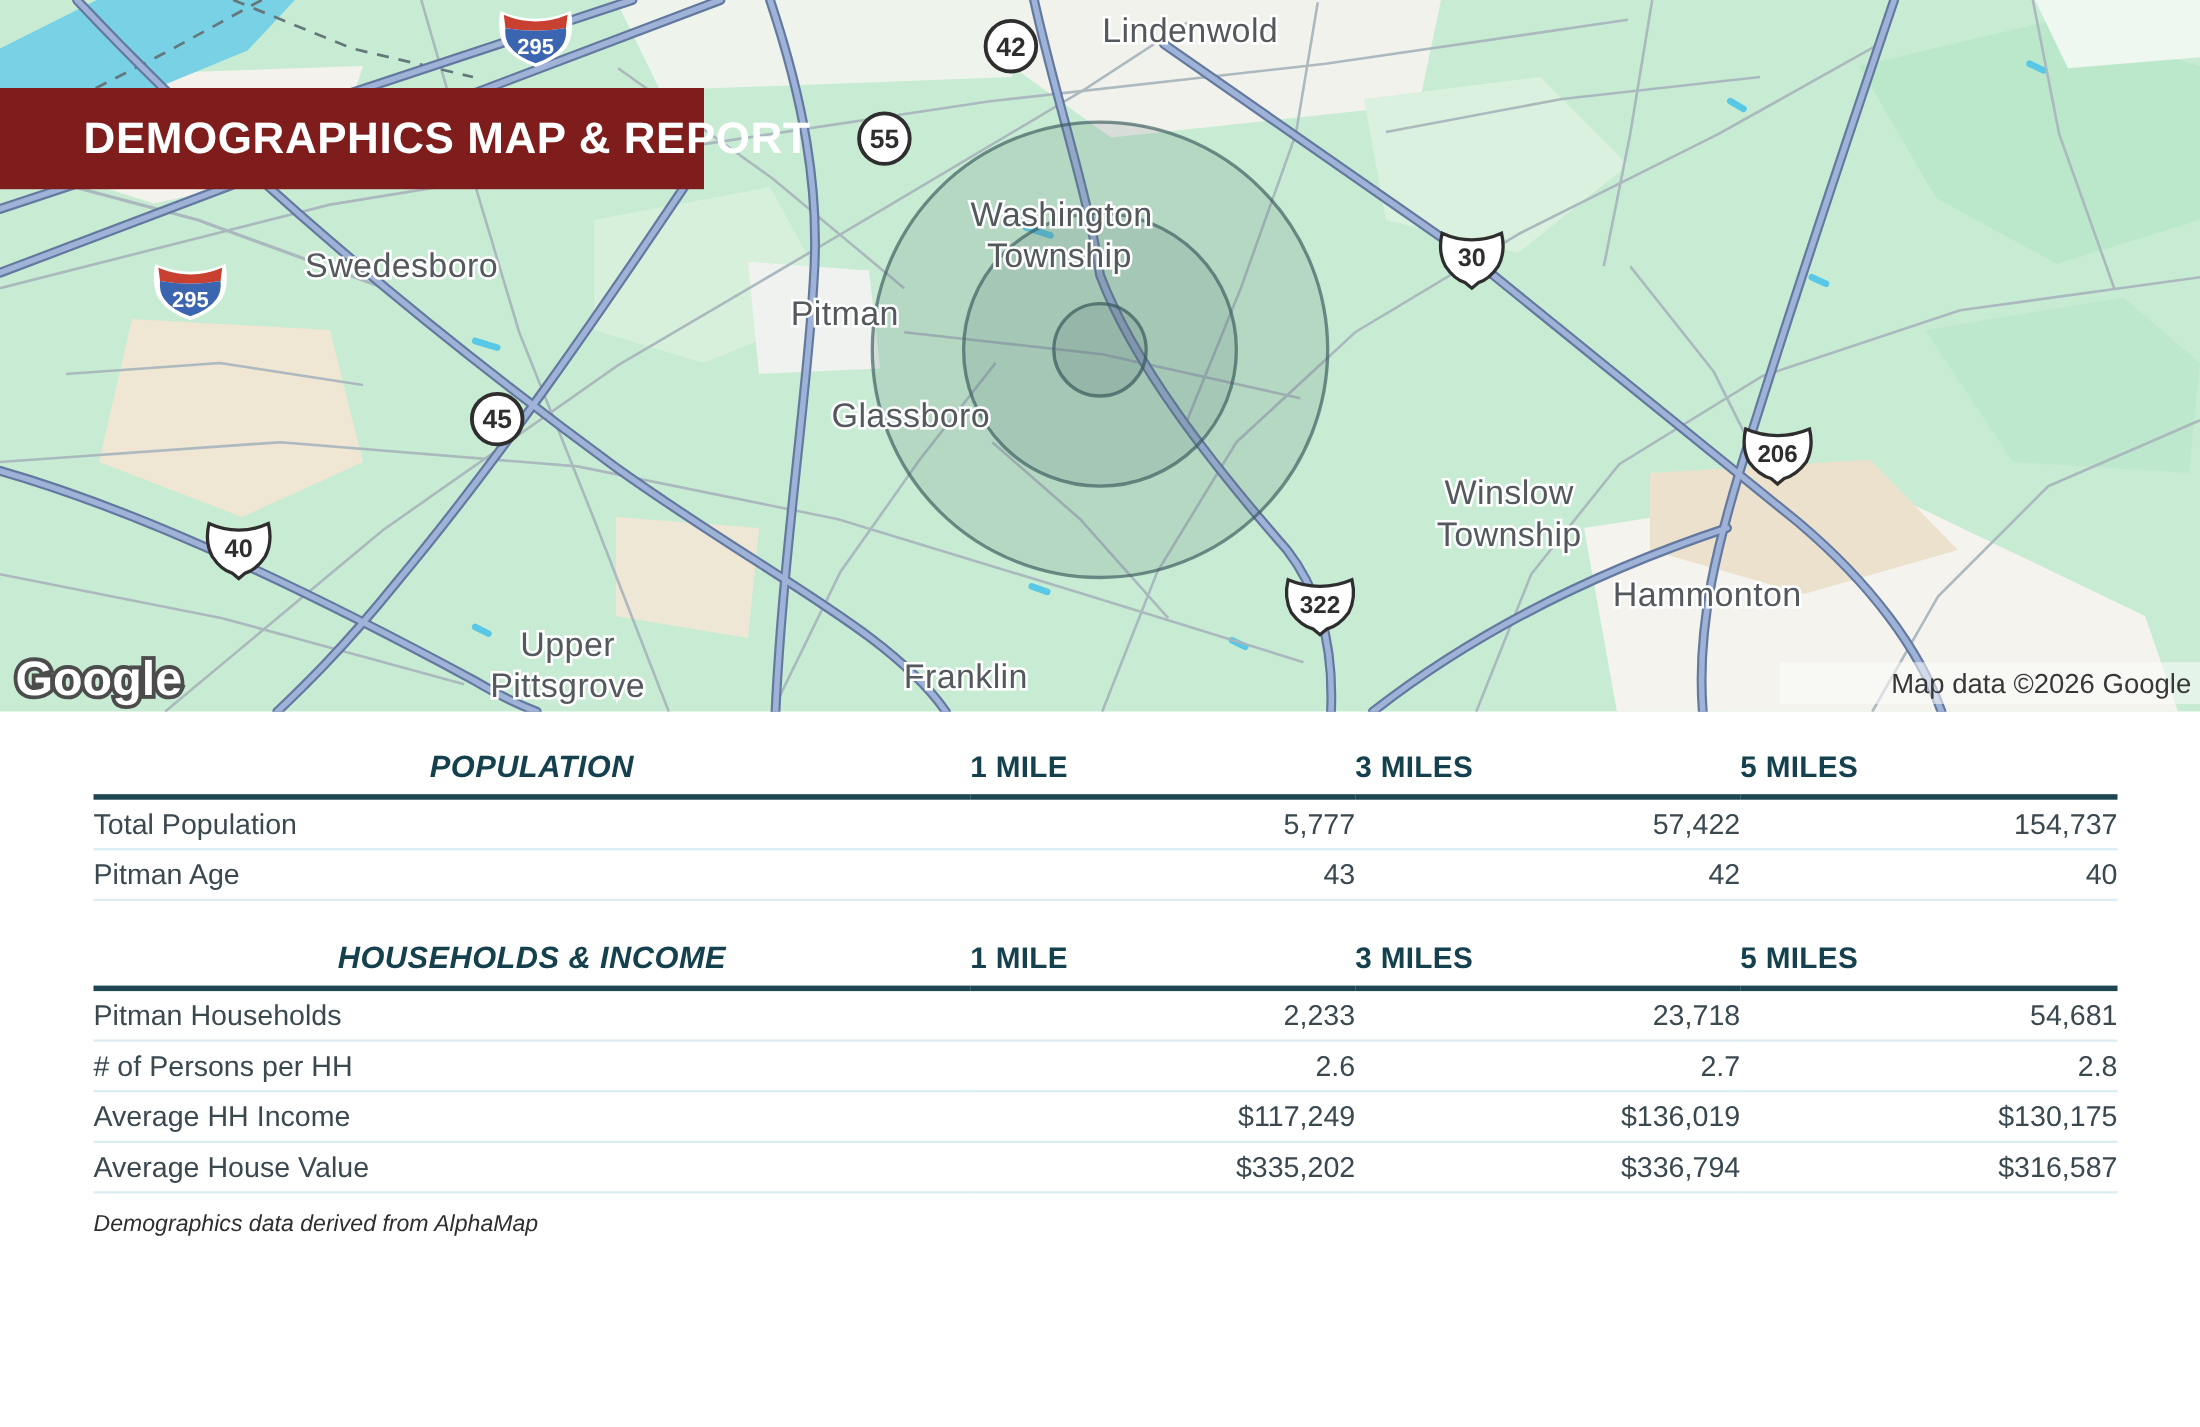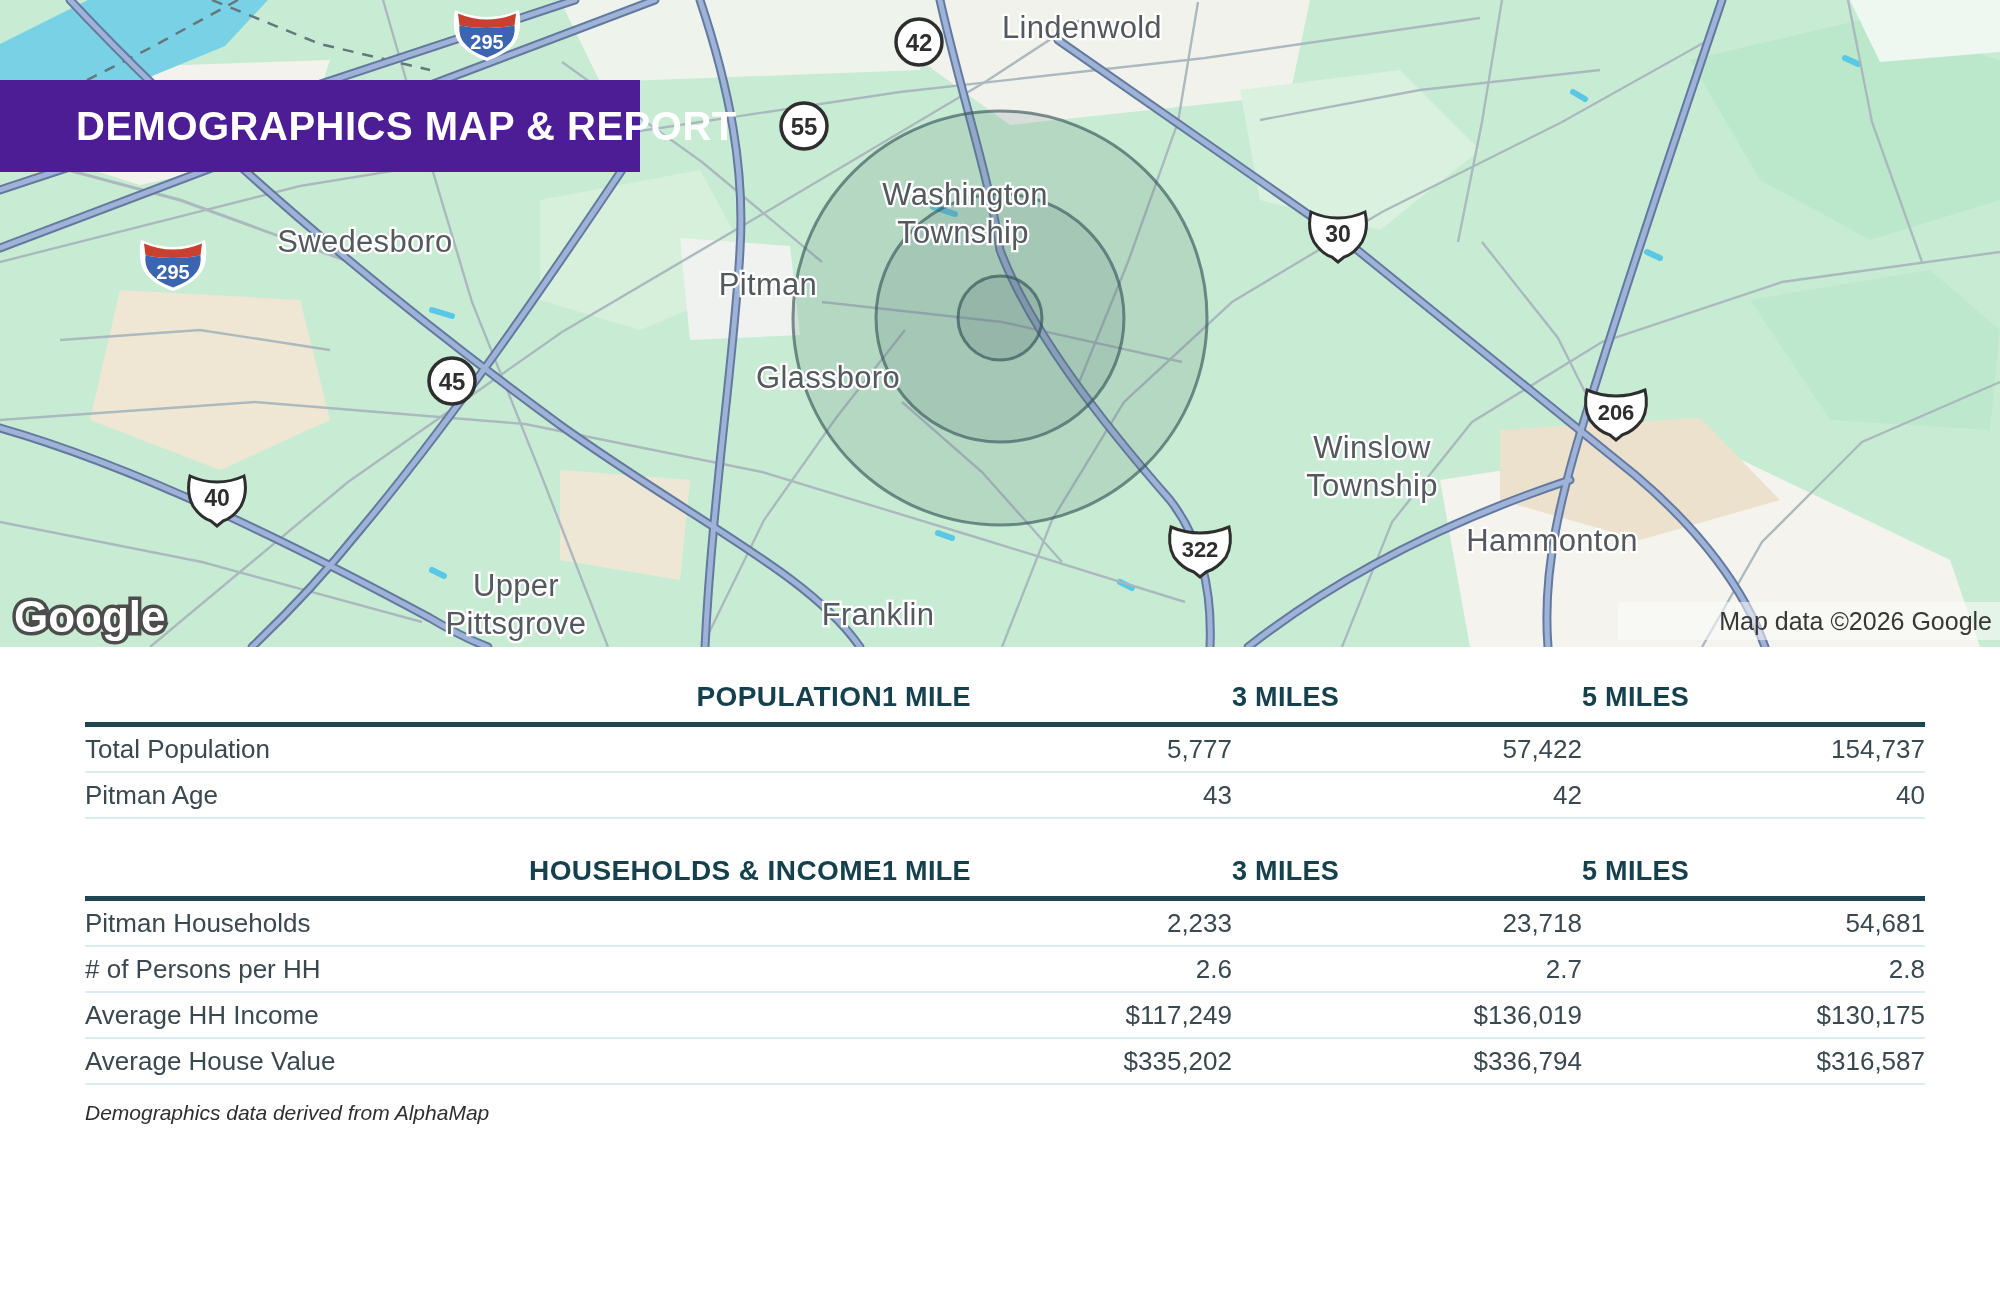--- a/index.html
+++ b/index.html
@@ -2,32 +2,32 @@
 <html><head>
 <meta charset="utf-8">
 <style>
   html,body{margin:0;padding:0;background:#ffffff;}
   .canvas{position:relative;width:2000px;height:1297px;background:#ffffff;overflow:hidden;
           font-family:"Liberation Sans",sans-serif;}
   
   .map-wrap{position:absolute;left:0;top:0;width:2000px;height:647px;overflow:hidden;}
   .map-wrap svg{display:block;}
   
-  .banner{position:absolute;left:0;top:80px;width:640px;height:92px;background:#4c1d95;
+  .banner{position:absolute;left:0;top:80px;width:640px;height:92px;background:#7f1d1d;
           display:flex;align-items:center;box-sizing:border-box;padding-left:76px;}
   .banner span{color:#ffffff;font-size:40px;font-weight:bold;letter-spacing:.5px;white-space:nowrap;}
   
   .report{position:absolute;left:85px;top:647px;width:1840px;}
   table{border-collapse:collapse;width:100%;table-layout:fixed;}
   table.sec-0{margin-top:34px;}
   table.sec-1{margin-top:36px;}
   col.c-label{width:797px;} col.c-v1{width:350px;} col.c-v2{width:350px;} col.c-v3{width:343px;}
   thead th{color:#14414d;font-weight:bold;font-size:27px;text-align:left;
            padding:0 0 9px 0;letter-spacing:.3px;}
-  thead th.sec-title{text-align:right;font-size:28px;letter-spacing:.4px;}
+  thead th.sec-title{text-align:center;font-size:28px;letter-spacing:.4px;font-style:italic;}
   thead tr{border-bottom:5px solid #1d4652;}
   tbody td{height:44px;font-size:26px;color:#3a4850;border-bottom:2px solid #d9edf2;
            text-align:right;padding:0;}
   tbody td.label{text-align:left;}
   .footnote{margin-top:16px;font-style:italic;font-size:21px;color:#2e2e2e;}
 </style>
 </head>
 <body>
 
 <div class="canvas">

